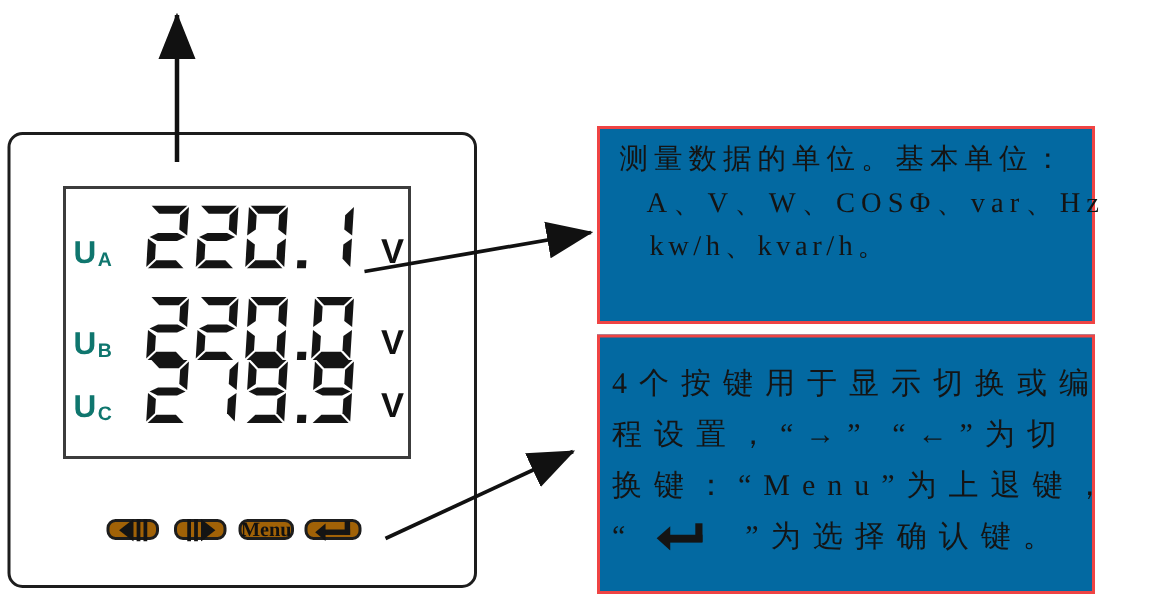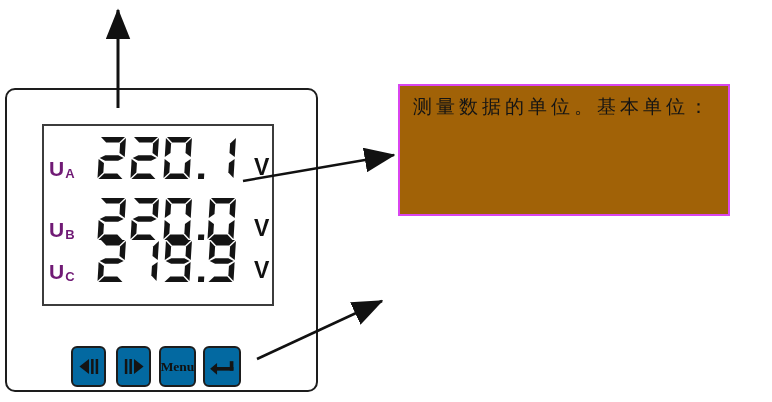--- a/index.html
+++ b/index.html
@@ -15,43 +15,43 @@
     position:absolute;left:5px;top:88px;width:313px;height:304px;
     border:2.5px solid #1d1d1d;border-radius:10px;background:#ffffff;box-sizing:border-box;
   }
   .display{
     position:absolute;left:35px;top:34px;width:232px;height:182px;
     border:2px solid #3c3c3c;background:#ffffff;box-sizing:border-box;
   }
   .disp-row{position:absolute;left:0;width:100%;height:44px;}
   .row1{top:11px;} .row2{top:72px;text-decoration:underline;} .row3{top:114px;}
   .plabel{
-    position:absolute;left:5px;bottom:2px;color:#701a75;
+    position:absolute;left:5px;bottom:2px;color:#0f766e;
     font-weight:bold;font-size:21px;line-height:1;letter-spacing:0;
   }
   .psub{font-size:13px;font-weight:bold;display:inline-block;transform:translateY(2px);margin-left:1px;}
   .segval{position:absolute;left:52px;top:0;}
   .unit{
     position:absolute;left:210px;bottom:2px;color:#111;
     font-weight:bold;font-size:23px;line-height:1;
   }
   .btnrow{position:absolute;left:0;top:256px;width:100%;height:28px;}
   .key{
-    position:absolute;height:41px;background:#0369a1;border:2px solid #1d1d1d;border-radius:6px;
+    position:absolute;height:14px;background:#a16207;border:2px solid #1d1d1d;border-radius:6px;
     box-sizing:border-box;display:flex;align-items:center;justify-content:center;padding:0;cursor:pointer;
   }
   .key svg{display:block;}
   .key-prev{left:64px;width:35px;}
   .key-next{left:109px;width:35px;}
   .key-menu{left:152px;width:37px;font-family:"Liberation Serif","DejaVu Serif",serif;font-weight:700;font-size:13.5px;color:#111;}
   .key-enter{left:196px;width:38px;}
 
   
   .note{
-    position:absolute;left:398px;width:332px;border:2px solid #d946ef;background:#a16207;
+    position:absolute;left:398px;width:332px;border:2px solid #ef4444;background:#0369a1;
     box-sizing:border-box;color:#141414;
     font-family:"Liberation Serif","DejaVu Serif","DejaVu Sans",serif;
   }
   .note-units{top:84px;height:132px;font-size:19px;line-height:29px;letter-spacing:4px;padding-top:6px;}
   .note-keys{top:223px;height:173px;font-size:20px;line-height:34px;letter-spacing:8px;padding-top:14px;}
   .nline{white-space:nowrap;}
   .u1{padding-left:13px;} .u2{padding-left:31px;} .u3{padding-left:33px;letter-spacing:3px;} .u4{padding-left:4px;letter-spacing:3px;}
   .k{padding-left:8px;}
   .enter-glyph{display:inline-block;vertical-align:-3px;margin:0 26px 0 12px;}
   .seg-fill{fill:#141414;}
@@ -188,16 +188,30 @@
           <rect class="seg-fill" x="27" y="3" width="5" height="13"></rect>
           <rect class="seg-fill" x="8" y="11" width="24" height="5"></rect>
           <polygon class="seg-fill" points="9.5,5.5 9.5,21.5 0,13.5"></polygon>
         </svg>
       </button>
     </div>
   </div>
 
   <div class="note note-units">
     <div class="nline u1">测量数据的单位。基本单位：</div>
+    <div class="nline u2">A、V、W、COSΦ、var、Hz</div>
+    <div class="nline u3">kw/h、kvar/h。</div>
   </div>
 
+  <div class="note note-keys">
+    <div class="nline k">4个按键用于显示切换或编</div>
+    <div class="nline k">程设置，“→” “←”为切</div>
+    <div class="nline k">换键：“Menu”为上退键，</div>
+    <div class="nline k">
+      <span>“</span><span class="enter-glyph"><svg width="34" height="21" viewBox="0 0 34 22">
+          <rect class="seg-fill" x="27" y="3" width="5" height="13"></rect>
+          <rect class="seg-fill" x="7" y="11" width="25" height="5.5"></rect>
+          <polygon class="seg-fill" points="9.5,5 9.5,22 0,13.5"></polygon>
+        </svg></span><span>”为选择确认键。</span>
+    </div>
+  </div>
 
 </div>
 
 </body></html>

